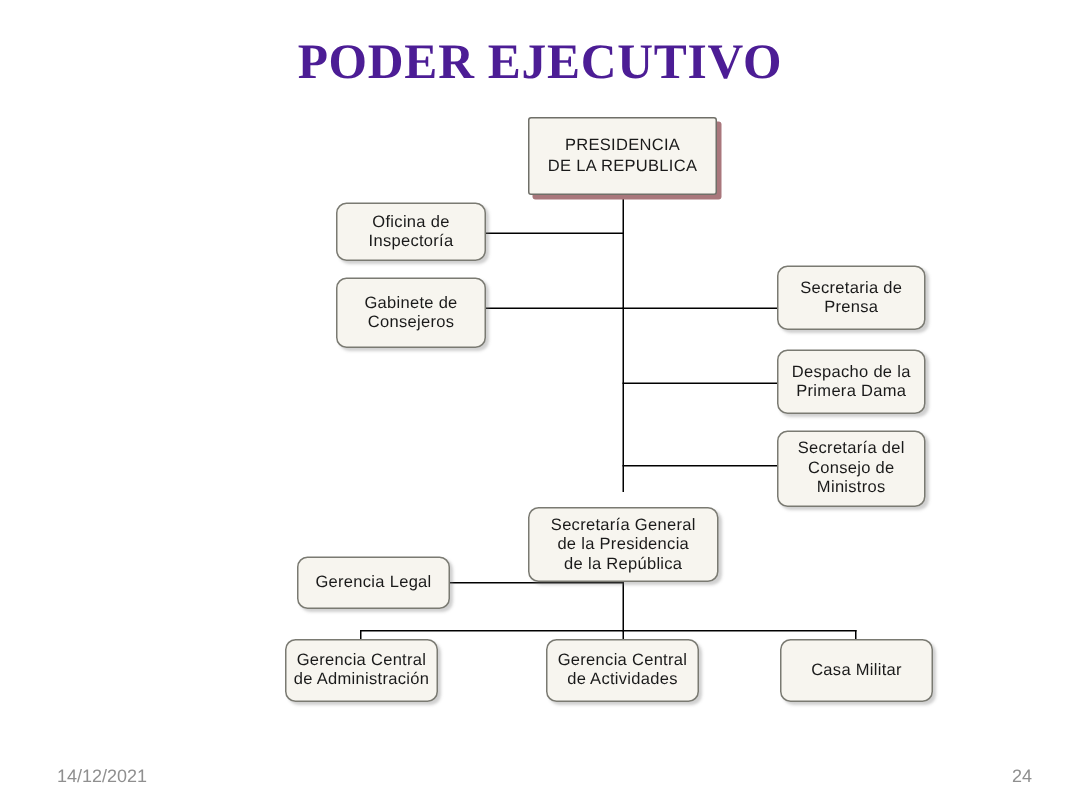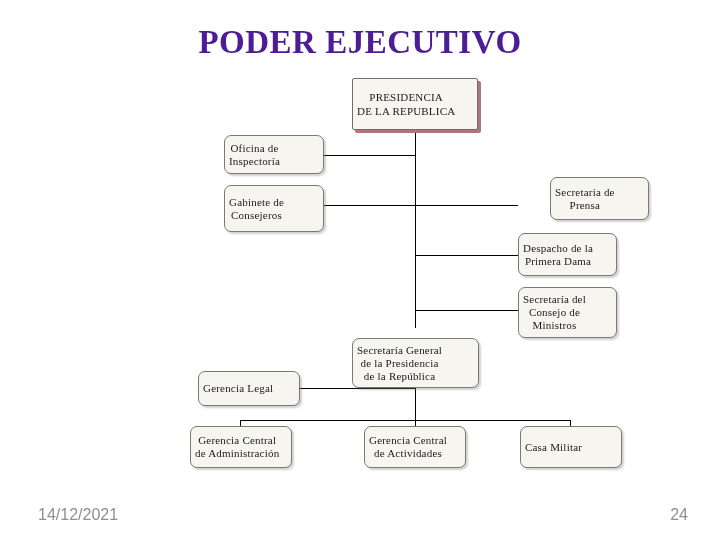--- a/index.html
+++ b/index.html
@@ -49,24 +49,24 @@
 
   
   .node {
     position: absolute;
     box-sizing: border-box;
     background: #f7f5ef;
     border: 1px solid #7a7a72;
     border-radius: 7px;
     display: flex;
     align-items: center;
-    justify-content: flex-start;
+    justify-content: center;
     text-align: center;
     color: #1a1a1a;
-    font-family: Liberation Serif, serif;
+    font-family: Liberation Sans, sans-serif;
     font-size: 11px;
     line-height: 13px;
     letter-spacing: 0.2px;
     z-index: 2;
   }
   .node .node-label {
     display: block;
     white-space: pre-line;
     padding: 0 4px;
   }
@@ -82,21 +82,21 @@
 
   
   .node.shadowed {
     box-shadow: 2px 2px 2px rgba(120,120,120,0.35);
   }
 
   
   .footer-text {
     position: absolute;
     font-family: "Liberation Sans", sans-serif;
-    font-size: 16px;
+    font-size: 12px;
     color: #8f8f8f;
     bottom: 16px;
   }
   #footer-date { left: 38px; }
   #footer-page { right: 32px; }
 </style>
 </head>
 <body>
 
 <div id="slide-title">PODER EJECUTIVO</div>
@@ -133,21 +133,21 @@
   <div class="node shadowed" style="left:224px; top:135px; width:100px; height:39px;">
     <span class="node-label">Oficina de
 Inspectoría</span>
   </div>
 
   <div class="node shadowed" style="left:224px; top:185px; width:100px; height:47px;">
     <span class="node-label">Gabinete de
 Consejeros</span>
   </div>
 
-  <div class="node shadowed" style="left:518px; top:177px; width:99px; height:43px;margin-left:32px;">
+  <div class="node shadowed" style="left:518px; top:177px; width:99px; height:43px;">
     <span class="node-label">Secretaria de
 Prensa</span>
   </div>
 
   <div class="node shadowed" style="left:518px; top:233px; width:99px; height:43px;">
     <span class="node-label">Despacho de la
 Primera Dama</span>
   </div>
 
   <div class="node shadowed" style="left:518px; top:287px; width:99px; height:51px;">

